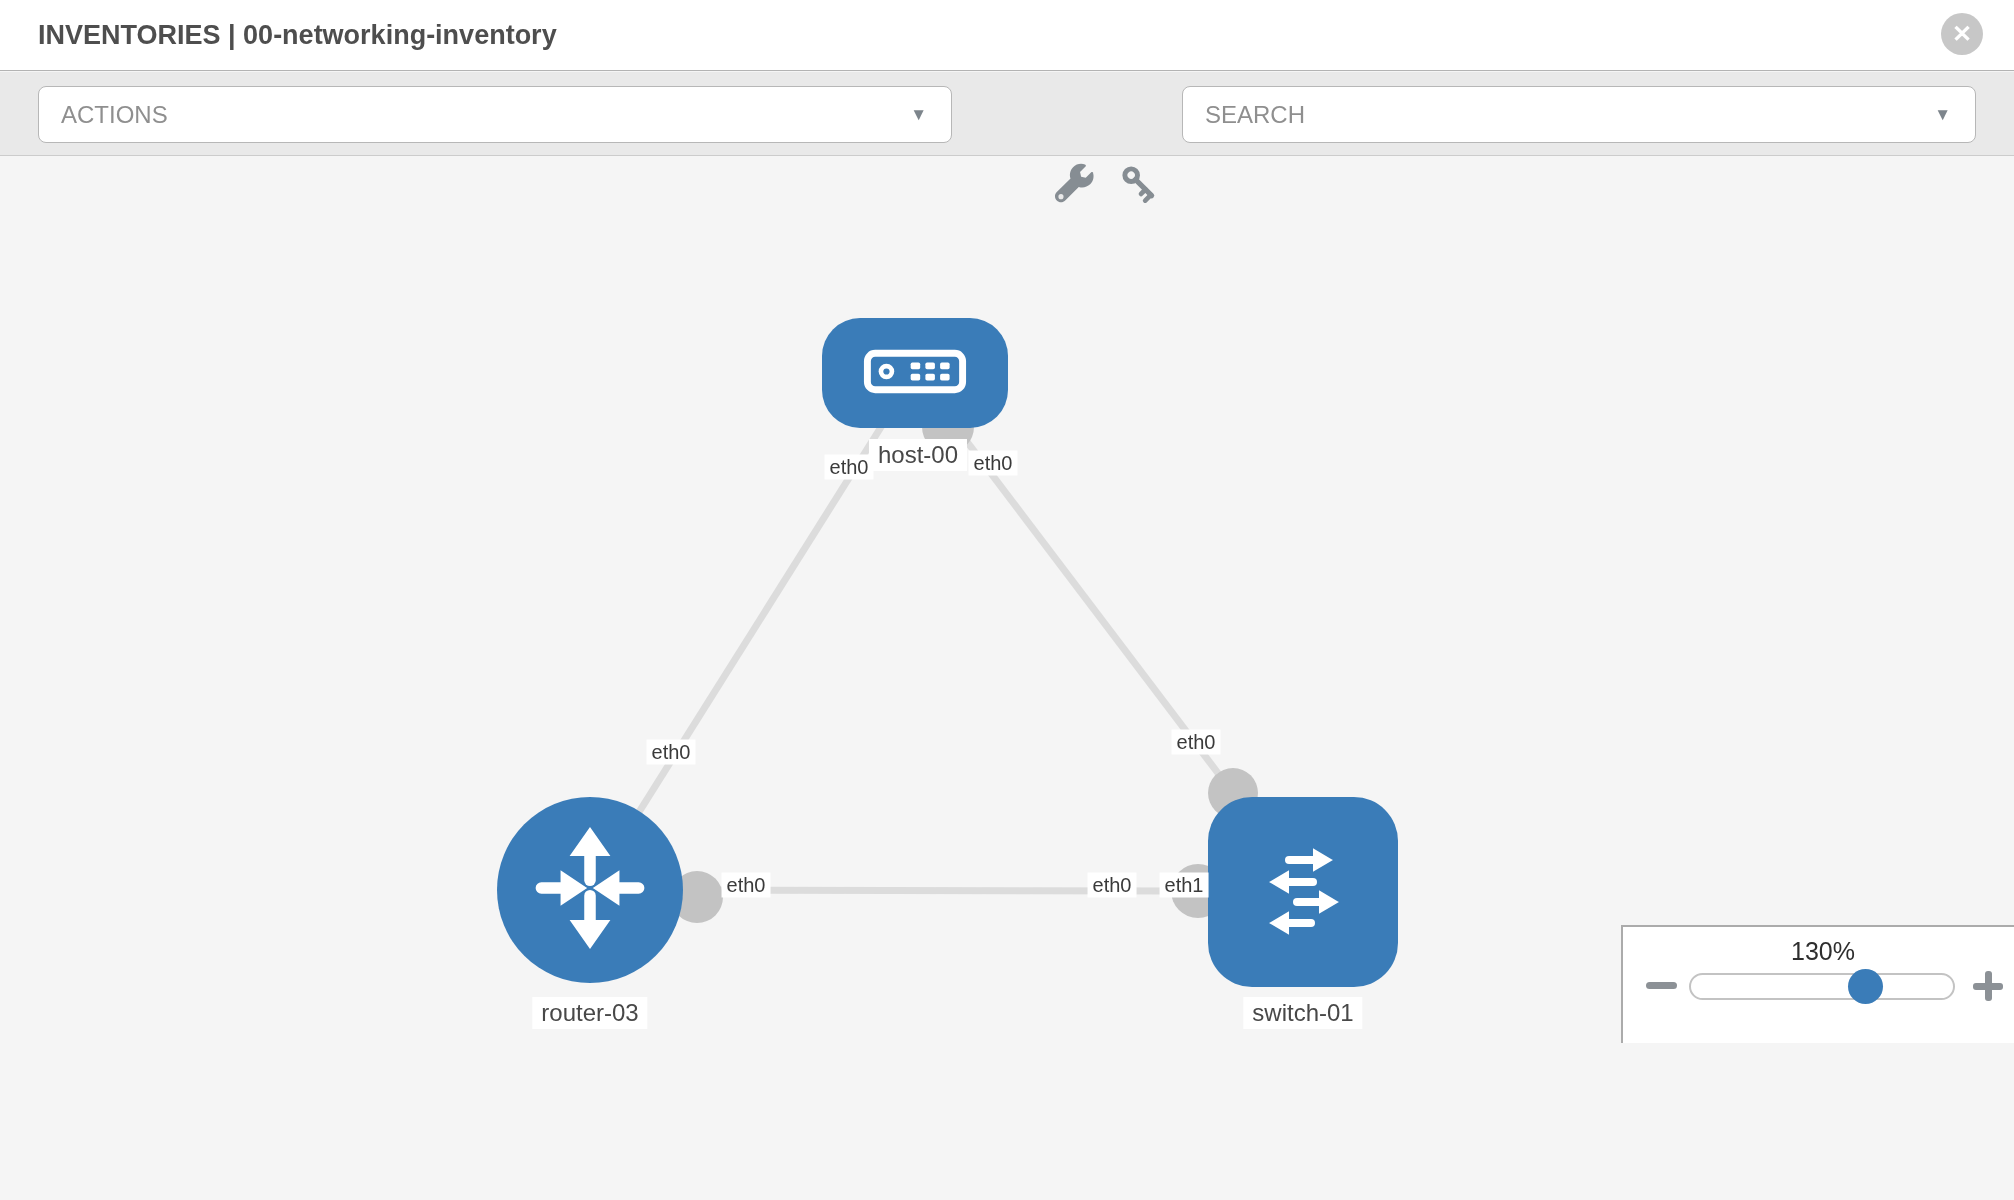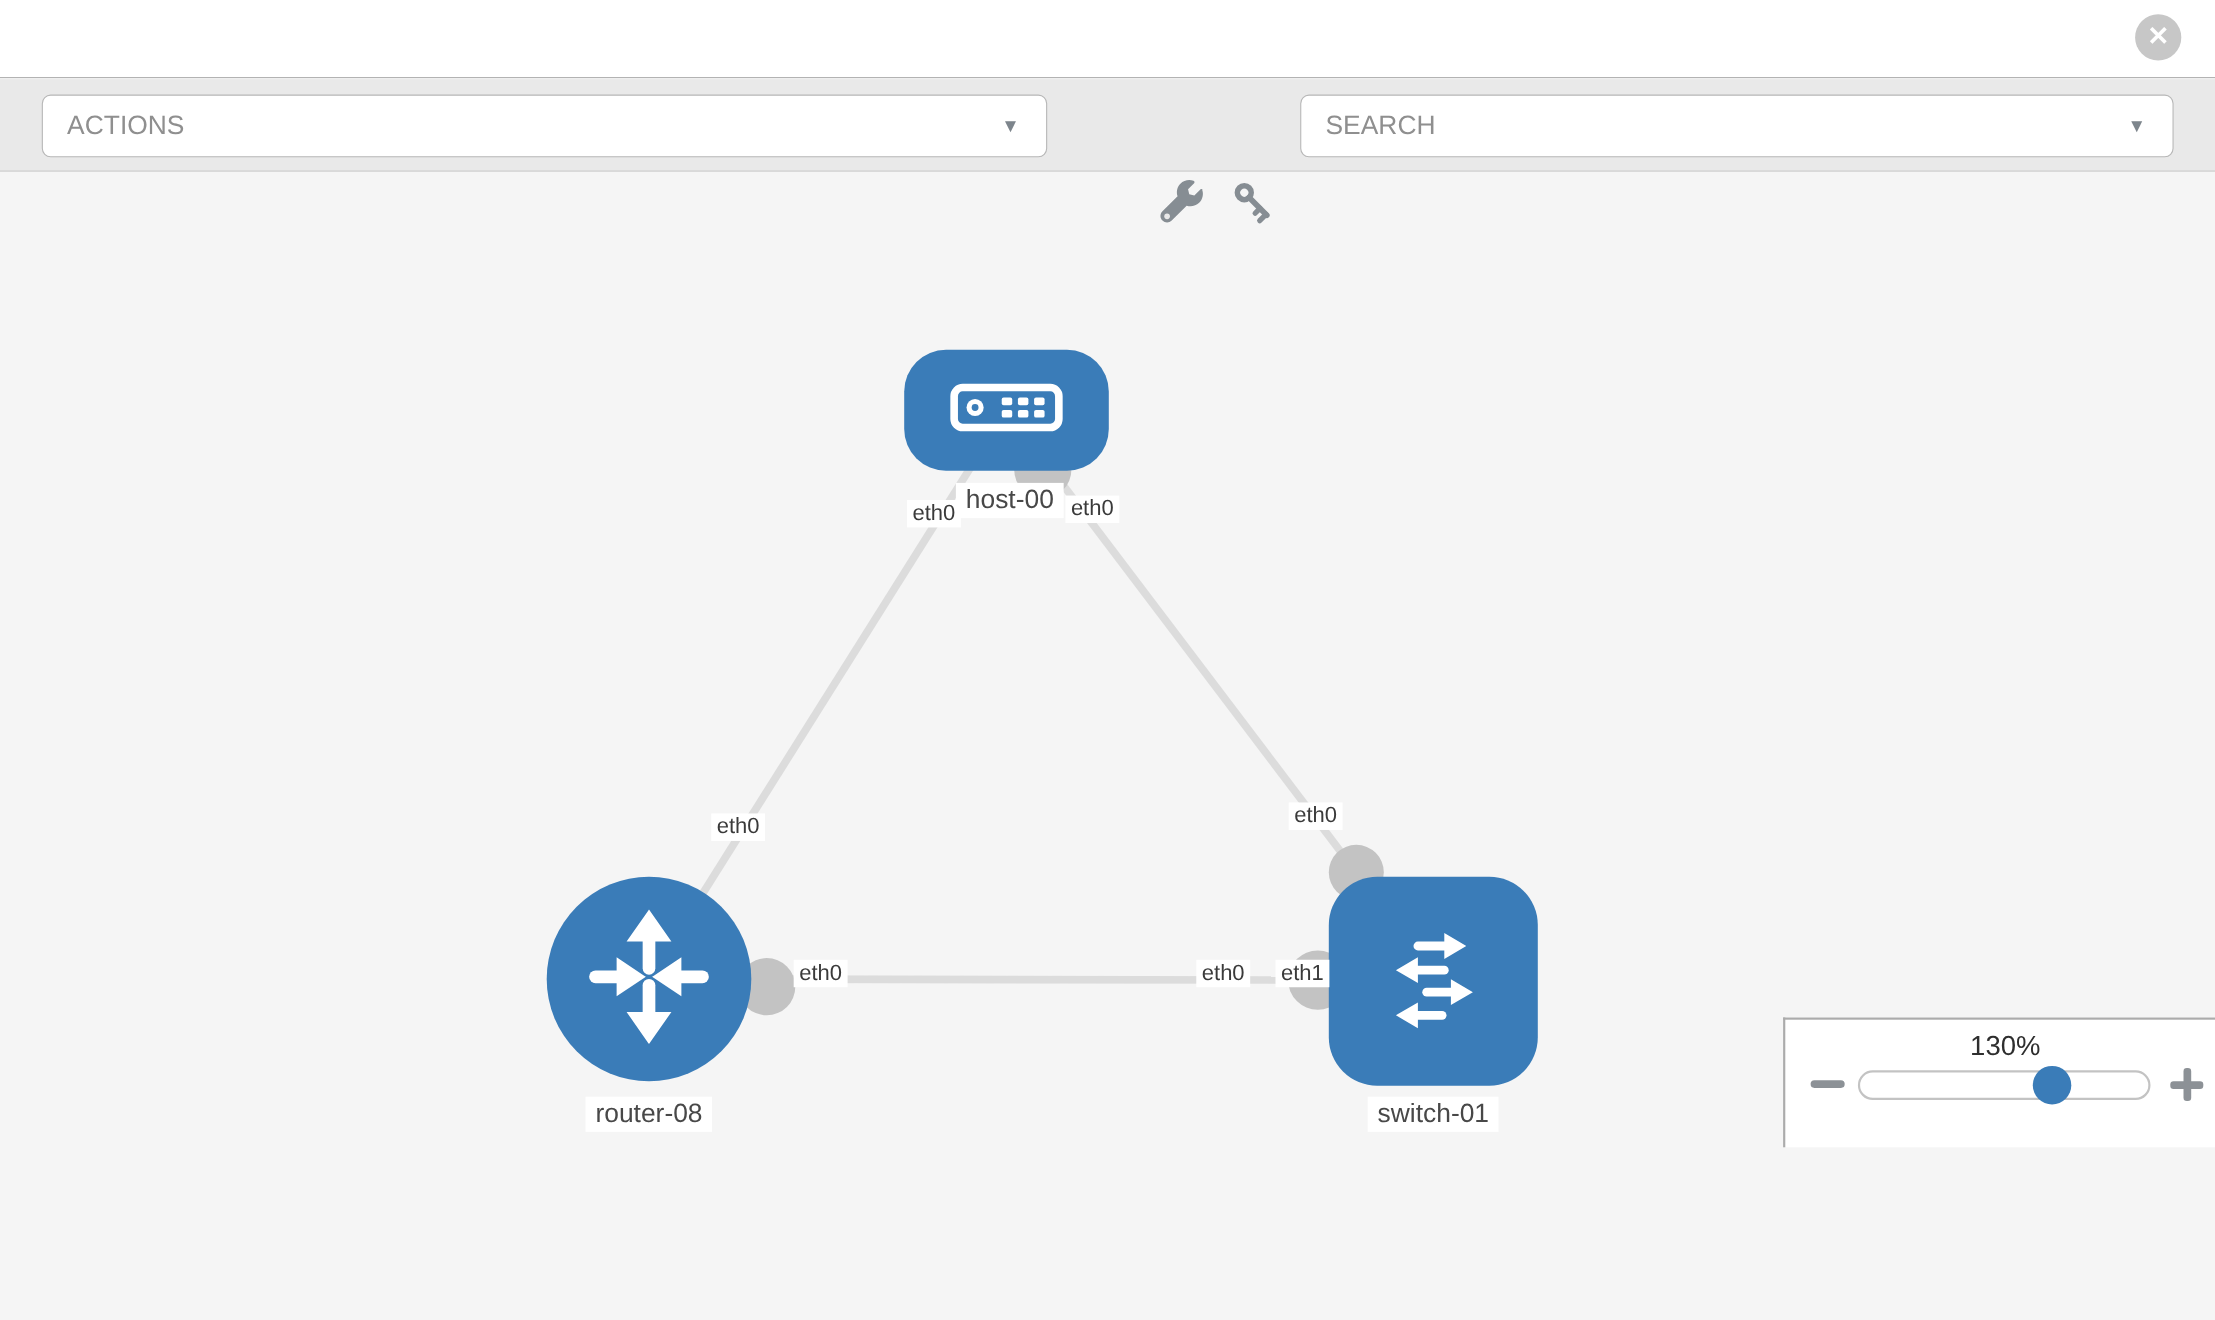--- a/index.html
+++ b/index.html
@@ -64,20 +64,21 @@
     border-radius:3px; background:#8c9196; }
   .zoom-track { position:absolute; left:66px; top:46px; width:266px; height:27px;
     background:#ffffff; border:2px solid #c3c3c3; border-radius:14px; cursor:pointer; }
   .zoom-thumb { position:absolute; left:225px; top:42px; width:35px; height:35px;
     border-radius:50%; background:#3a7cb8; cursor:pointer; }
 </style>
 </head>
 <body>
 
 <div class="header">
+  <div class="header-title">INVENTORIES | 00-networking-inventory</div>
   <div class="close-btn">✕</div>
 </div>
 
 <div class="toolbar">
   <div class="select-box actions-box">
     <span class="sel-label">ACTIONS</span>
     <span class="caret">▼</span>
   </div>
 
   <div class="tool-btn wrench-btn">
@@ -167,21 +168,21 @@
           <line x1="44" y1="62" x2="70" y2="62"></line>
           <polygon points="84,62 67,52 67,72" stroke-width="2"></polygon>
           <line x1="58" y1="83" x2="32" y2="83"></line>
           <polygon points="18,83 35,73 35,93" stroke-width="2"></polygon>
         </g>
       </svg>
     </span>
   </div>
 
   <div class="node-label" style="left:918px; top:298px;">host-00</div>
-  <div class="node-label" style="left:590px; top:856px;">router-08</div>
+  <div class="node-label" style="left:590px; top:856px;">router-03</div>
   <div class="node-label" style="left:1303px; top:856px;">switch-01</div>
 
   <div class="if-label" style="left:849px; top:310px; z-index:4;">eth0</div>
   <div class="if-label" style="left:993px; top:306px; z-index:4;">eth0</div>
   <div class="if-label" style="left:671px; top:595px;">eth0</div>
   <div class="if-label" style="left:1196px; top:585px;">eth0</div>
   <div class="if-label" style="left:746px; top:728px;">eth0</div>
   <div class="if-label" style="left:1112px; top:728px;">eth0</div>
   <div class="if-label" style="left:1184px; top:728px;">eth1</div>
 </div>

